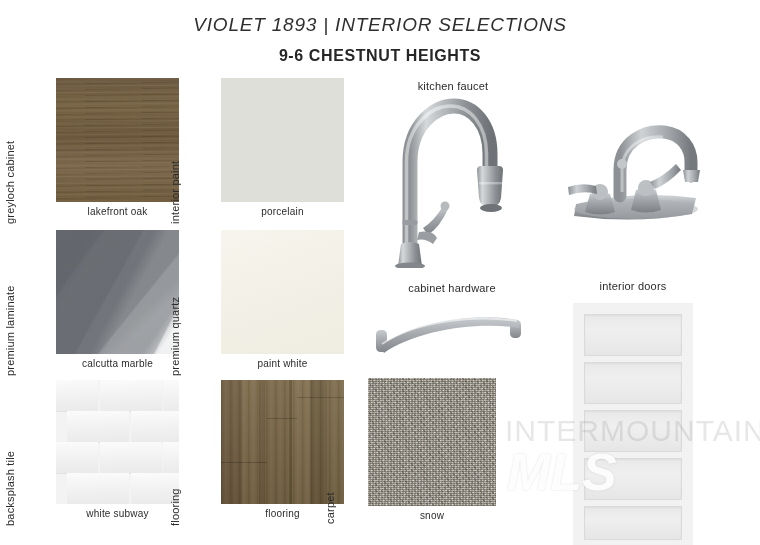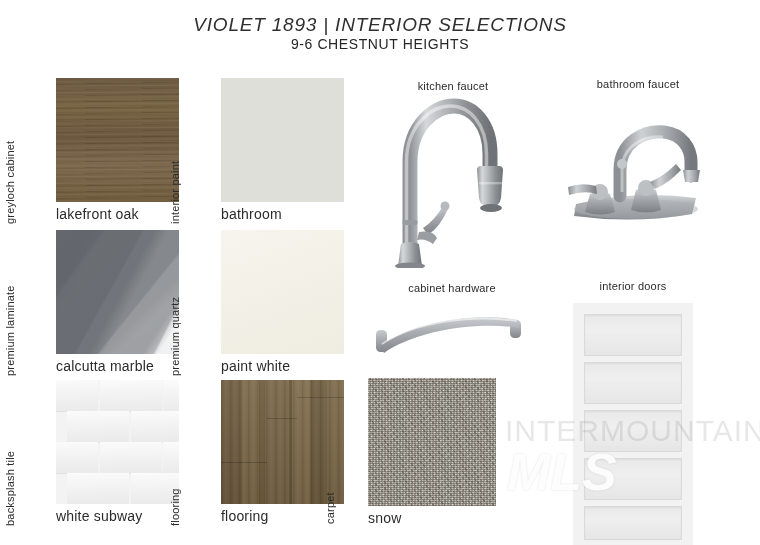--- a/index.html
+++ b/index.html
@@ -25,23 +25,23 @@
   }
   #title {
     margin-top: 14px;
     font-size: 19px;
     letter-spacing: 0.8px;
     font-weight: 400;
     color: #2f2f2f;
     font-style: italic;
   }
   #subtitle {
-    margin-top: 0;
-    font-size: 14px;
-    font-weight: normal;
+    margin-top: 11px;
+    font-size: 16px;
+    font-weight: bold;
     letter-spacing: 0.6px;
     color: #262626;
   }
 
   
   .item {
     position: absolute;
   }
   .swatch {
     position: absolute;
@@ -67,21 +67,22 @@
   }
   .vlabel-inner {
     display: block;
     padding-left: 2px;
   }
   .blabel {
     position: absolute;
     left: 40px;
     top: 128px;
     width: 123px;
-    font-size: 14px;
+    text-align: center;
+    font-size: 10px;
     color: #2b2b2b;
     letter-spacing: 0.2px;
   }
   .toplabel {
     position: absolute;
     text-align: center;
     font-size: 11px;
     color: #2b2b2b;
     letter-spacing: 0.2px;
   }
@@ -264,21 +265,21 @@
   </div>
   <div class="swatch tex-wood-cabinet"></div>
   <div class="blabel">lakefront oak</div>
 </div>
 
 <div class="item" style="left:181px; top:78px; width:170px; height:150px;">
   <div class="vlabel">
     <span class="vlabel-inner">interior paint</span>
   </div>
   <div class="swatch tex-paint-porcelain"></div>
-  <div class="blabel">bathroom</div>
+  <div class="blabel">porcelain</div>
 </div>
 
 <div class="item" style="left:16px; top:230px; width:170px; height:150px;">
   <div class="vlabel">
     <span class="vlabel-inner">premium laminate</span>
   </div>
   <div class="swatch tex-marble"></div>
   <div class="blabel">calcutta marble</div>
 </div>
 
@@ -370,21 +371,20 @@
     <ellipse cx="32" cy="170" rx="15" ry="3.6" fill="#83878b"></ellipse>
     <rect x="24.5" y="124" width="15" height="5" rx="2" fill="#989ca0"></rect>
 
     <path d="M45 132 q12 -8 20 -22 l5 3 q-8 18 -20 26 z" fill="url(#steelV)"></path>
     <circle cx="67" cy="110" r="4.5" fill="#b6babd"></circle>
     <path d="M41 136 q14 -2 18 6 l-4 6 q-8 -6 -16 -4 z" fill="#9a9ea2"></path>
   </svg>
 </div>
 
 <div class="product" style="left:548px; top:78px; width:180px; height:160px;">
-  <div class="toplabel" style="left:0; top:0; width:180px;">bathroom faucet</div>
   <svg width="180" height="140" viewBox="0 0 180 140" style="position:absolute;left:0;top:18px;">
     <defs>
       <linearGradient id="nk1" x1="0" y1="0" x2="0" y2="1">
         <stop offset="0%" stop-color="#d2d5d8"></stop>
         <stop offset="35%" stop-color="#acb0b4"></stop>
         <stop offset="100%" stop-color="#7c8084"></stop>
       </linearGradient>
       <linearGradient id="nk2" x1="0" y1="0" x2="1" y2="0">
         <stop offset="0%" stop-color="#8d9195"></stop>
         <stop offset="30%" stop-color="#cfd2d5"></stop>

